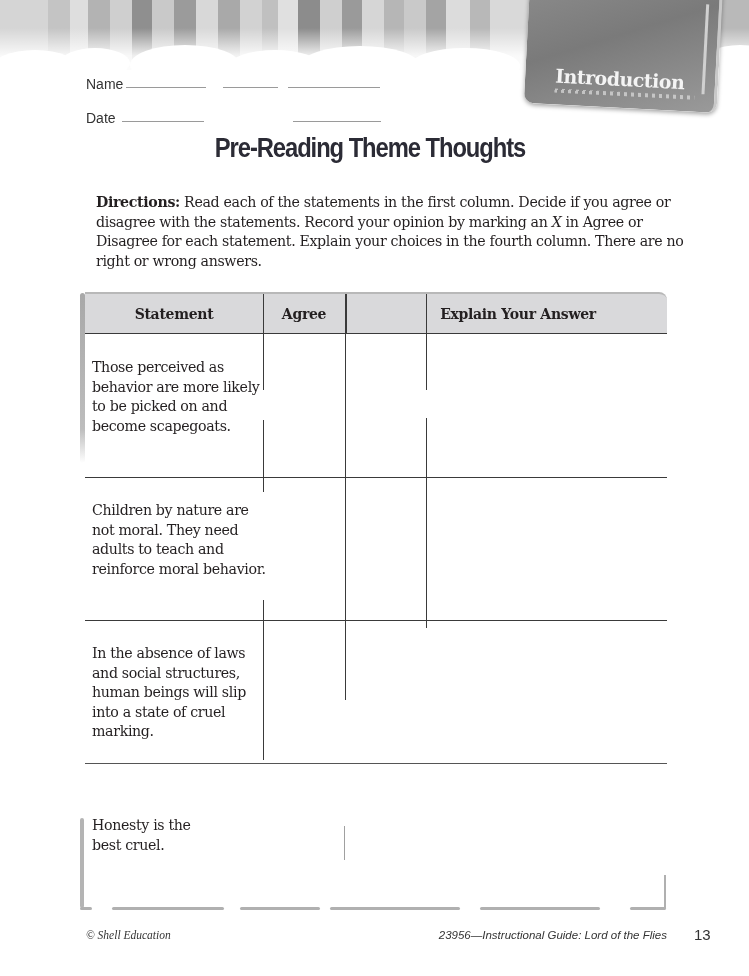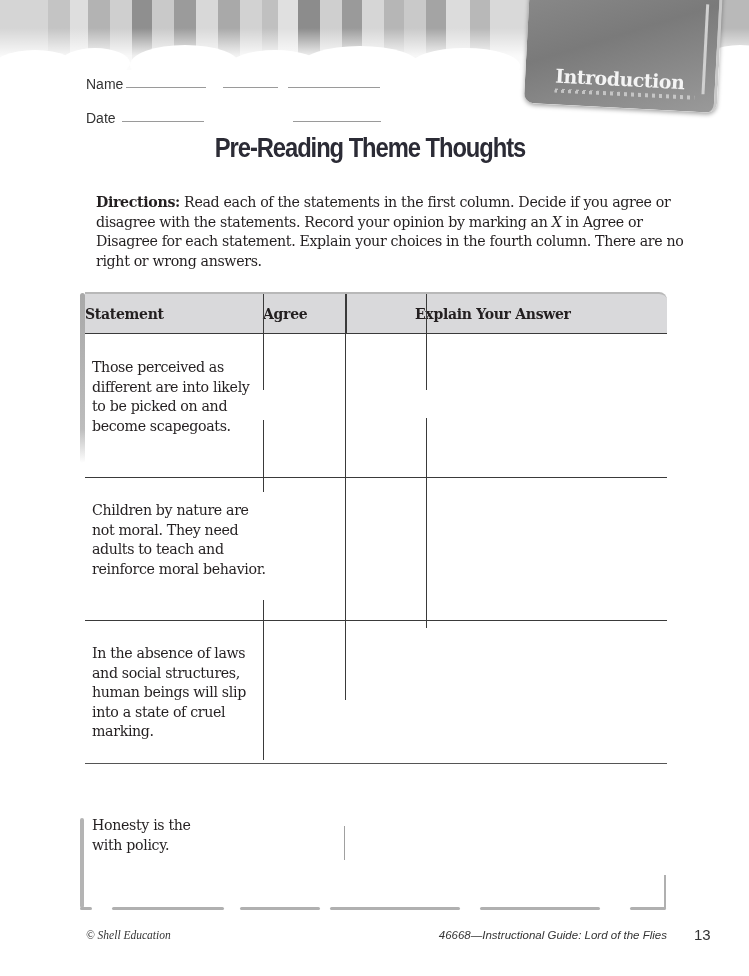--- a/index.html
+++ b/index.html
@@ -71,21 +71,21 @@
       position: absolute; left: 584px; top: 585px; width: 2px; height: 33px; background: #b0b0b0;
     }
 
     .thead {
       position: absolute; left: 85px; top: 292px; width: 582px; height: 42px;
       background: #d9d9db; border-top-right-radius: 8px;
       border-top: 2px solid #b8b8b8;
       box-sizing: border-box;
     }
     .th {
-      position: absolute; top: 0; height: 40px; line-height: 40px; text-align: left;
+      position: absolute; top: 0; height: 40px; line-height: 40px; text-align: center;
       font-family: "DejaVu Serif", serif; font-weight: bold; font-size: 14px; color: #231f20;
       letter-spacing: -0.3px;
     }
     .hline { position: absolute; left: 85px; width: 582px; height: 1.4px; background: #3a3a3a; }
     .vline { position: absolute; width: 1.2px; background: #3a3a3a; }
     .vline.light { background: #a0a0a0; }
 
     .stmt {
       position: absolute; left: 92px; width: 175px;
       font-family: "DejaVu Serif", serif; font-size: 14.2px; line-height: 19.6px; color: #231f20;
@@ -193,35 +193,35 @@
 <div class="vline" style="left:426px;top:418px;height:210px"></div>
 <div class="vline" style="left:263px;top:600px;height:160px"></div>
 <div class="vline" style="left:345px;top:620px;height:80px"></div>
 <div class="vline light" style="left:344px;top:826px;height:34px"></div>
 
 <div class="hline" style="top:333px"></div>
 <div class="hline" style="top:477px"></div>
 <div class="hline" style="top:620px"></div>
 <div class="hline" style="top:763px;background:#555"></div>
 
-<div class="stmt" style="top:358px">Those perceived as different are into likely to be picked on and become scapegoats.</div>
+<div class="stmt" style="top:358px">Those perceived as behavior are more likely to be picked on and become scapegoats.</div>
 <div class="cell" style="left:264px;top:335px;width:81px;height:142px"></div>
 <div class="cell" style="left:347px;top:335px;width:79px;height:142px"></div>
 <div class="cell" style="left:428px;top:335px;width:239px;height:142px"></div>
 
 <div class="stmt" style="top:501px">Children by nature are not moral.  They need adults to teach and reinforce moral behavior.</div>
 <div class="cell" style="left:264px;top:479px;width:81px;height:141px"></div>
 <div class="cell" style="left:347px;top:479px;width:79px;height:141px"></div>
 <div class="cell" style="left:428px;top:479px;width:239px;height:141px"></div>
 
 <div class="stmt" style="top:644px">In the absence of laws and social structures, human beings will slip into a state of cruel marking.</div>
 <div class="cell" style="left:264px;top:622px;width:81px;height:141px"></div>
 <div class="cell" style="left:347px;top:622px;width:79px;height:141px"></div>
 <div class="cell" style="left:428px;top:622px;width:239px;height:141px"></div>
 
-<div class="stmt" style="top:816px;width:120px">Honesty is the with policy.</div>
+<div class="stmt" style="top:816px;width:120px">Honesty is the best cruel.</div>
 <div class="cell" style="left:264px;top:765px;width:81px;height:140px"></div>
 <div class="cell" style="left:347px;top:765px;width:79px;height:140px"></div>
 <div class="cell" style="left:428px;top:765px;width:239px;height:140px"></div>
 
 <div class="footer-left">© Shell Education</div>
-<div class="footer-right">46668—Instructional Guide: Lord of the Flies</div>
+<div class="footer-right">23956—Instructional Guide: Lord of the Flies</div>
 <div class="page-num">13</div>
 
 </body></html>

